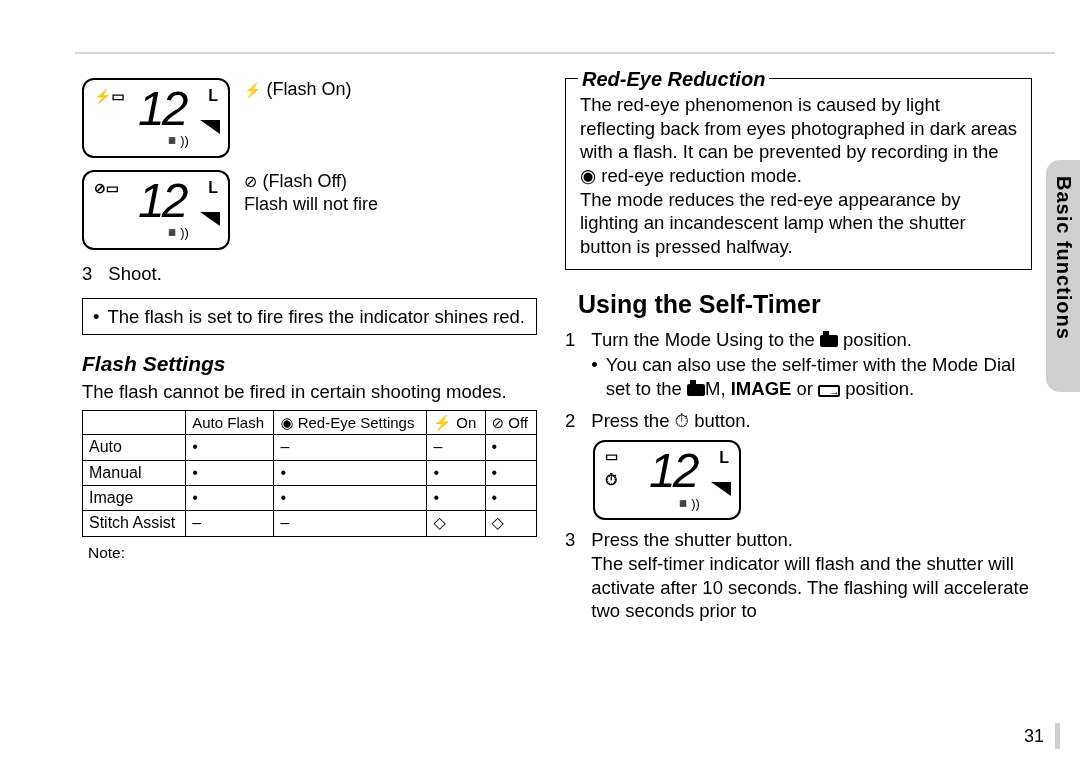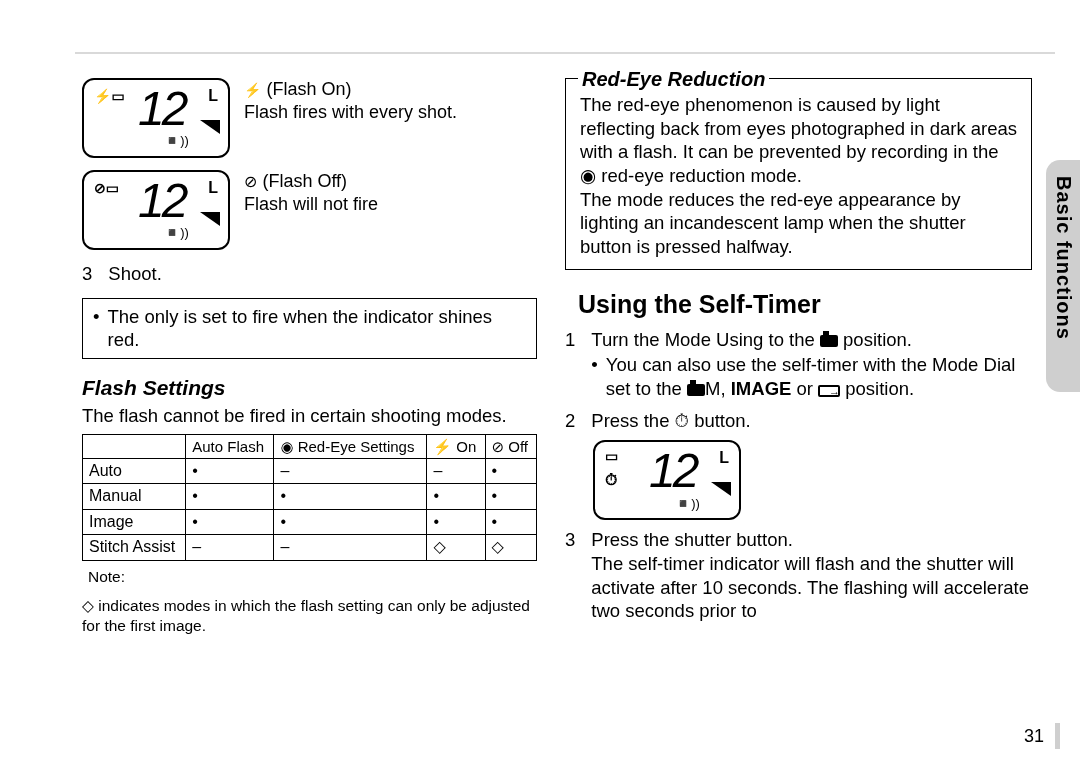--- a/index.html
+++ b/index.html
@@ -158,21 +158,20 @@
       <div class="lcd">
         <div class="tl">⚡▭</div>
         <div class="big">12</div>
         <div class="lbadge">L</div>
         <div class="wedge"></div>
         <div class="snd">◾))</div>
       </div>
       <div class="lcd-desc">
         <span class="ic-bolt"></span>
         <span class="label">(Flash On)</span><br>
-        <span>Flash fires with every shot.</span>
       </div>
     </div>
 
     <div class="lcd-row">
       <div class="lcd">
         <div class="tl">⊘▭</div>
         <div class="big">12</div>
         <div class="lbadge">L</div>
         <div class="wedge"></div>
         <div class="snd">◾))</div>
@@ -185,21 +184,21 @@
     </div>
 
     <div class="step">
       <span class="num">3</span>
       <span>Shoot.</span>
     </div>
 
     <div class="notebox">
       <div class="bullet-line">
         <span class="bm">•</span>
-        <span>The only is set to fire when the indicator shines red.</span>
+        <span>The flash is set to fire fires the indicator shines red.</span>
       </div>
     </div>
 
     <div class="h3">Flash Settings</div>
     <div>The flash cannot be fired in certain shooting modes.</div>
 
     <table class="fs">
       <tbody>
           <tr>
         <td></td>
@@ -234,21 +233,20 @@
         <td>–</td>
         <td>–</td>
         <td>◇</td>
         <td>◇</td>
       </tr>
     </tbody>
       </table>
 
     <div class="note">
       <span class="nl">Note:</span>
-      <span>◇ indicates modes in which the flash setting can only be adjusted for the first image.</span>
     </div>
   </div>
 
   <div class="col col-right">
 
     <div class="frame">
       <div class="frame-title">Red-Eye Reduction</div>
       <div class="frame-body">
         <div>The red-eye phenomenon is caused by light reflecting back from eyes photo­graphed in dark areas with a flash.  It can be prevented by recording in the ◉ red-eye reduction mode.</div>
         <div>The mode reduces the red-eye appearance by lighting an incandescent lamp when the shutter button is pressed halfway.</div>

